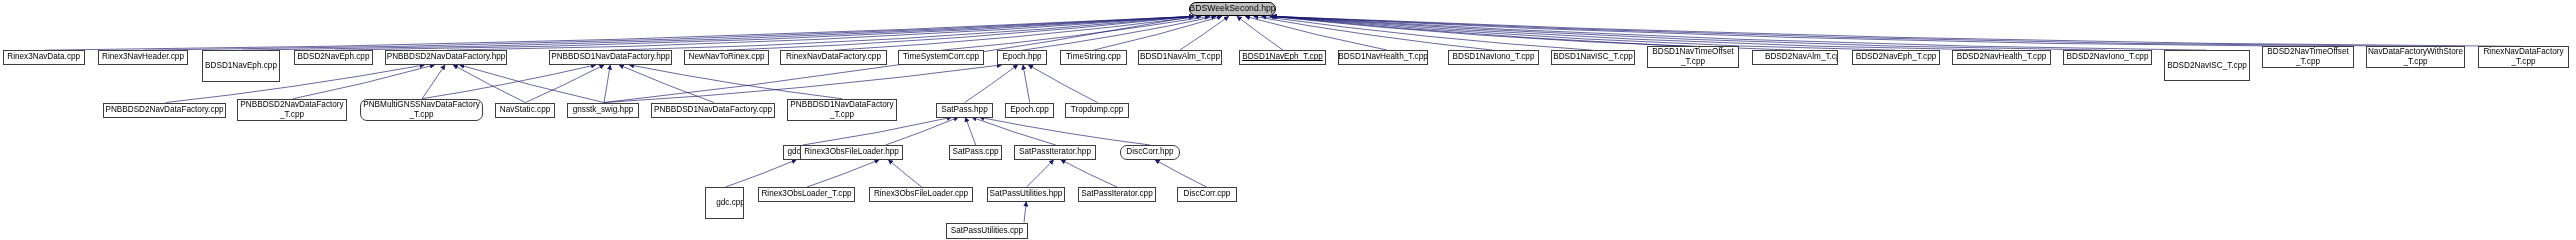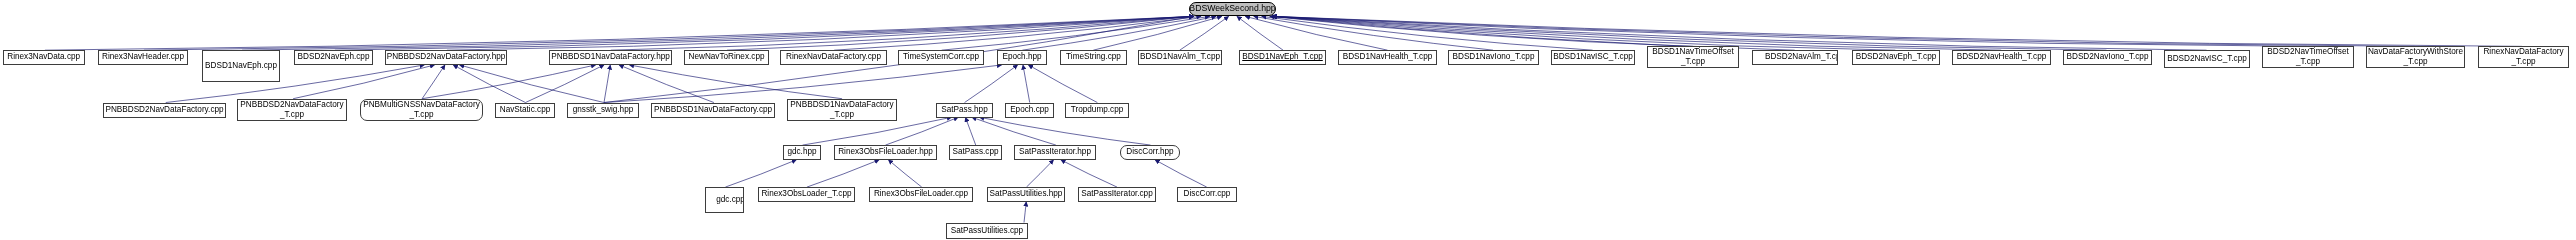--- a/index.html
+++ b/index.html
@@ -133,21 +133,21 @@
       </div>
       <div class="node" style="left: 1060px; top: 50px; width: 67px; height: 14.7px;">
         <span>TimeString.cpp</span>
       </div>
       <div class="node" style="left: 1138px; top: 50px; width: 84px; height: 14.7px;">
         <span>BDSD1NavAlm_T.cpp</span>
       </div>
       <div class="node" style="left: 1239px; top: 50px; width: 87px; height: 14.7px; text-decoration: underline;">
         <span>BDSD1NavEph_T.cpp</span>
       </div>
-      <div class="node" style="left: 1338px; top: 50px; width: 99px; height: 14.7px;">
+      <div class="node" style="left: 1338px; top: 50px; width: 90px; height: 14.7px;">
         <span>BDSD1NavHealth_T.cpp</span>
       </div>
       <div class="node" style="left: 1448px; top: 50px; width: 91px; height: 14.7px;">
         <span>BDSD1NavIono_T.cpp</span>
       </div>
       <div class="node" style="left: 1551px; top: 50px; width: 84px; height: 14.7px;">
         <span>BDSD1NavISC_T.cpp</span>
       </div>
       <div class="node" style="left: 1647px; top: 46px; width: 92px; height: 22.4px;">
         <span>BDSD1NavTimeOffset</span>
@@ -158,21 +158,21 @@
       </div>
       <div class="node" style="left: 1852px; top: 50px; width: 88px; height: 14.7px;">
         <span>BDSD2NavEph_T.cpp</span>
       </div>
       <div class="node" style="left: 1952px; top: 50px; width: 99px; height: 14.7px;">
         <span>BDSD2NavHealth_T.cpp</span>
       </div>
       <div class="node" style="left: 2063px; top: 50px; width: 89px; height: 14.7px;">
         <span>BDSD2NavIono_T.cpp</span>
       </div>
-      <div class="node" style="left: 2164px; top: 50px; width: 86px; height: 18px;">
+      <div class="node" style="left: 2164px; top: 50px; width: 86px; height: 31px;">
         <span>BDSD2NavISC_T.cpp</span>
       </div>
       <div class="node" style="left: 2262px; top: 46px; width: 92px; height: 22.4px;">
         <span>BDSD2NavTimeOffset</span>
         <span>_T.cpp</span>
       </div>
       <div class="node" style="left: 2366px; top: 46px; width: 99px; height: 22.4px;">
         <span>NavDataFactoryWithStore</span>
         <span>_T.cpp</span>
       </div>
@@ -209,33 +209,33 @@
       </div>
       <div class="node" style="left: 1005px; top: 103px; width: 49px; height: 14.7px;">
         <span>Epoch.cpp</span>
       </div>
       <div class="node" style="left: 1065px; top: 103px; width: 64px; height: 14.7px;">
         <span>Tropdump.cpp</span>
       </div>
       <div class="node" style="left: 783px; top: 145px; width: 38px; height: 14.7px;">
         <span>gdc.hpp</span>
       </div>
-      <div class="node" style="left: 834px; top: 145px; width: 103px; height: 14.7px;">
+      <div class="node" style="left: 800px; top: 145px; width: 103px; height: 14.7px;">
         <span>Rinex3ObsFileLoader.hpp</span>
       </div>
       <div class="node" style="left: 949px; top: 145px; width: 53px; height: 14.7px;">
         <span>SatPass.cpp</span>
       </div>
       <div class="node" style="left: 1014px; top: 145px; width: 82px; height: 14.7px;">
         <span>SatPassIterator.hpp</span>
       </div>
       <div class="node" style="left: 1120px; top: 145px; width: 60px; height: 14.7px; border-radius: 7px;">
         <span>DiscCorr.hpp</span>
       </div>
-      <div class="node" style="left: 705px; top: 187px; width: 39px; height: 26px; padding-left: 12px;">
+      <div class="node" style="left: 705px; top: 187px; width: 39px; height: 32px; padding-left: 12px;">
         <span>gdc.cpp</span>
       </div>
       <div class="node" style="left: 758px; top: 187px; width: 97px; height: 14.7px;">
         <span>Rinex3ObsLoader_T.cpp</span>
       </div>
       <div class="node" style="left: 869px; top: 187px; width: 104px; height: 14.7px;">
         <span>Rinex3ObsFileLoader.cpp</span>
       </div>
       <div class="node" style="left: 987px; top: 187px; width: 78px; height: 14.7px;">
         <span>SatPassUtilities.hpp</span>

